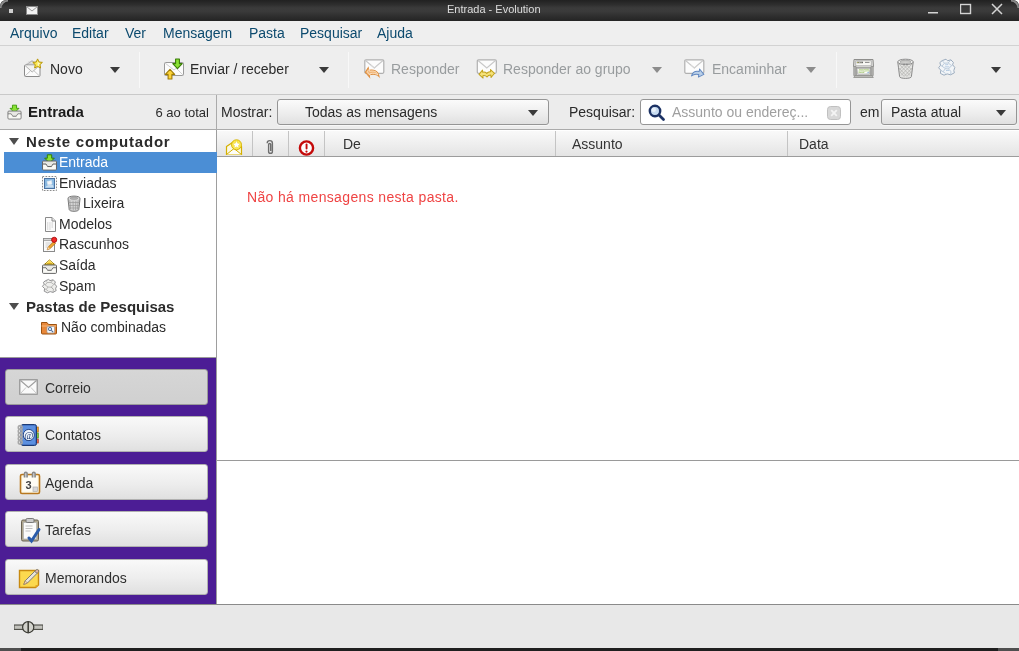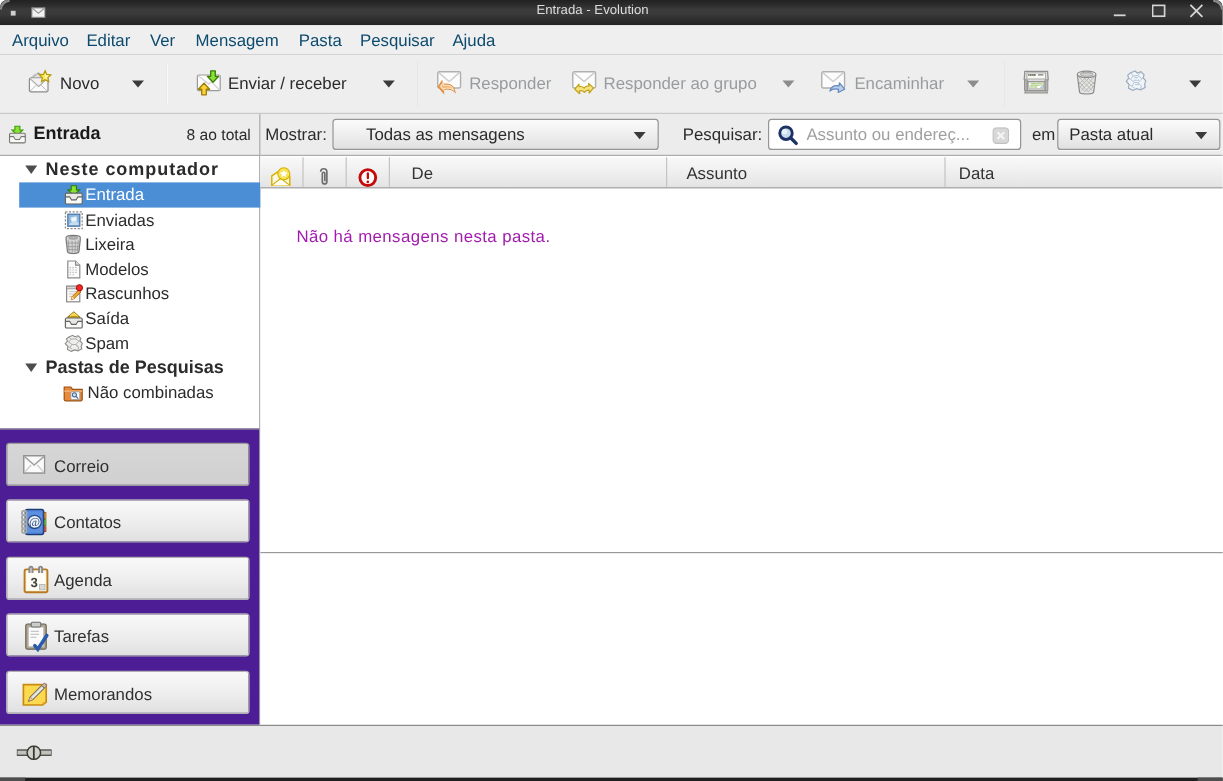--- a/index.html
+++ b/index.html
@@ -26,21 +26,21 @@
 
 #filterbar { position:absolute; left:0; top:95px; width:1019px; height:35px; background:#ececec; border-bottom:1px solid #ababab; }
 .fbtext { position:absolute; top:9px; }
 .combo { position:absolute; top:4px; height:26px; border:1px solid #959595; border-radius:3px;
   background:linear-gradient(#fbfbfb, #ececec 60%, #e0e0e0); box-shadow:0 1px 0 rgba(255,255,255,.6);padding-left:20px; }
 .combo .ctext { position:absolute; top:4px; color:#2b2b2b; }
 .combo .carr { position:absolute; width:0; height:0; border-left:5.5px solid transparent; border-right:5.5px solid transparent; border-top:6px solid #3a3a3a; top:10px; }
 #searchbox { position:absolute; left:640px; top:99px; width:211px; height:26px; background:#ffffff; border:1px solid #959595; border-radius:3px; }
 
 #sidebar { position:absolute; left:0; top:130px; width:217px; height:474px; background:#ffffff; border-right:1px solid #9e9e9e; }
-.trow { position:absolute; left:16px; width:216px; height:21px; }
+.trow { position:absolute; left:4px; width:216px; height:21px;text-align:right; }
 .trow .lbl { position:absolute; top:2px; }
 .sel { background:#4b8ed5; color:#ffffff; }
 .texp { position:absolute; left:5px; top:7px; width:0; height:0; border-left:5.5px solid transparent; border-right:5.5px solid transparent; border-top:7px solid #4d4d4d; }
 .ticon { position:absolute; left:37px; top:2px; width:17px; height:17px; }
 #switcher { position:absolute; left:0; top:357px; width:216px; height:247px; background:#4c1d95; border-top:1px solid #9b9b9b; }
 .swbtn { position:absolute; left:5px; width:203px; height:36px; border:1px solid #b0b0b0; border-radius:3px;
   background:linear-gradient(#f9f9f9, #ededed 55%, #e0e0e0); }
 .swbtn.active { background:linear-gradient(#d6d6d6, #d0d0d0); border-color:#9a9a9a; }
 .swbtn .icon { position:absolute; left:12px; top:6px; width:24px; height:24px; }
 .swbtn .lbl { position:absolute; left:39px; top:10px; color:#2f2f2f; }
@@ -169,21 +169,21 @@
   </div>
 
   <div id="filterbar">
     <div id="ic-inbox-sm" class="abs" style="left:7px; top:9px;"><svg width="15" height="16" viewBox="0 0 16 17">
       <path d="M5.8 1.2 h4.4 v3.4 h2.6 l-4.8 4.8 -4.8 -4.8 h2.6 Z" fill="#8ae234" stroke="#3f9c0a" stroke-width="1"></path>
       <rect x="1" y="7.5" width="14" height="8.5" rx="1" fill="#e8e8e4" stroke="#777"></rect>
       <path d="M1 10.5 h3.5 l1.5 2.5 h4 l1.5 -2.5 h3.5" fill="none" stroke="#777"></path>
       <path d="M1.8 15.2 h12.4 v-4 h-2.6 l-1.5 2.5 h-4.2 l-1.5 -2.5 h-2.6 Z" fill="#f8f8f4"></path>
     </svg></div>
     <div class="fbtext" style="left:28px; font-weight:bold; font-size:15px; top:8px; color:#1a1a1a;">Entrada</div>
-    <div class="fbtext" style="left:120px; width:89px; text-align:right; font-size:13px; top:10px; color:#2b2b2b;">8 ao total</div>
+    <div class="fbtext" style="left:120px; width:89px; text-align:right; font-size:13px; top:10px; color:#2b2b2b;">6 ao total</div>
     <div class="abs" style="left:216px; top:0; width:1px; height:34px; background:#ababab;"></div>
     <div class="fbtext" style="left:221px;">Mostrar:</div>
     <div class="combo" style="left:277px; width:272px;">
       <div class="ctext" style="left:27px;">Todas as mensagens</div>
       <div class="carr" style="left:250px;"></div>
     </div>
     <div class="fbtext" style="left:569px;">Pesquisar:</div>
     <div class="fbtext" style="left:860px;">em</div>
     <div class="combo" style="left:881px; width:136px;">
       <div class="ctext" style="left:9px;">Pasta atual</div>
@@ -219,21 +219,21 @@
     </div>
     <div class="trow" style="top:42.6px;">
       <div class="ticon" id="ti-sent"><svg width="17" height="17" viewBox="0 0 17 17">
         <rect x="1.5" y="1.5" width="14" height="14" fill="#fcfcfc" stroke="#8a8a8a" stroke-dasharray="1.7 1.3"></rect>
         <rect x="3.5" y="3.5" width="10" height="10" fill="#88b8e0" stroke="#4a72a2"></rect>
         <path d="M4.5 12 C6 10 8 10.5 9 9 C10.5 10 12 9.5 12.5 11 L12.5 12.5 L4.5 12.5 Z" fill="#c8ddf0"></path>
         <path d="M6 6.5 L10.5 5.5 L11 9 L6.8 9.8 Z" fill="#f4f6f8" stroke="#dce6f0" stroke-width="0.5"></path>
       </svg></div>
       <div class="lbl" style="left:55px;">Enviadas</div>
     </div>
-    <div class="trow" style="top:63.2px;">
+    <div class="trow" style="top:63.2px;margin-left:24px;">
       <div class="ticon" id="ti-trash"><svg width="16" height="17" viewBox="0 0 16 17">
         <ellipse cx="8" cy="3.2" rx="6" ry="2.1" fill="#e0e0e0" stroke="#787878"></ellipse>
         <path d="M2 3.8 L3.2 14.5 C3.3 15.6 5.4 16.3 8 16.3 C10.6 16.3 12.7 15.6 12.8 14.5 L14 3.8" fill="#d4d4d4" stroke="#787878"></path>
         <ellipse cx="8" cy="3.2" rx="3.8" ry="1.1" fill="#b8b8b8" stroke="#8a8a8a" stroke-width="0.6"></ellipse>
         <path d="M3.8 5.2 L4.6 14.6 M7 5.8 L7.3 15.4 M9.8 5.8 L9.5 15.4 M12.2 5.2 L11.4 14.6" stroke="#989898" stroke-width="0.7" fill="none"></path>
         <path d="M2.5 7.5 L13.5 7.5 M2.9 10.5 L13.1 10.5 M3.2 13 L12.8 13" stroke="#989898" stroke-width="0.7" fill="none"></path>
       </svg></div>
       <div class="lbl" style="left:55px;">Lixeira</div>
     </div>
     <div class="trow" style="top:83.8px;">
@@ -376,21 +376,21 @@
       </svg></div>
       <div id="hi-clip" class="abs" style="left:47px; top:8px;"><svg width="12" height="17" viewBox="0 0 12 17">
         <path d="M3.2 4.2 a2.6 2.6 0 0 1 5.2 0 l0 8.2 a1.9 1.9 0 0 1 -3.8 0 l0 -6.8 a1.05 1.05 0 0 1 2.1 0 l0 6.4" fill="none" stroke="#6e6e6e" stroke-width="1.4"></path>
       </svg></div>
       <div id="hi-excl" class="abs" style="left:81px; top:9px;"><svg width="17" height="17" viewBox="0 0 17 17">
         <circle cx="8.5" cy="8" r="6.6" fill="#fdfdfd" stroke="#c40a0a" stroke-width="2.4"></circle>
         <rect x="7.6" y="3.6" width="1.9" height="5.8" rx="0.9" fill="#c40a0a"></rect>
         <circle cx="8.5" cy="11.6" r="1.1" fill="#c40a0a"></circle>
       </svg></div>
     </div>
-    <div class="abs" style="left:30px; top:59px; color:#a21caf; letter-spacing:0.35px;">Não há mensagens nesta pasta.</div>
+    <div class="abs" style="left:30px; top:59px; color:#ef4444; letter-spacing:0.35px;">Não há mensagens nesta pasta.</div>
     <div id="splitline"></div>
   </div>
 
   <div id="statusbar">
     <div id="ic-plug" class="abs" style="left:14px; top:16px;"><svg width="29" height="13" viewBox="0 0 29 13">
       <rect x="0" y="4" width="9.5" height="4.4" fill="#c2c2bc" stroke="#4a4a44" stroke-width="1.1"></rect>
       <rect x="19" y="4" width="10" height="4.4" fill="#c2c2bc" stroke="#4a4a44" stroke-width="1.1"></rect>
       <circle cx="14.2" cy="6.2" r="5.6" fill="#d2d2cc" stroke="#3a3a34" stroke-width="1.2"></circle>
       <path d="M14.2 0.6 V11.8" stroke="#3a3a34" stroke-width="1.5"></path>
     </svg></div>

